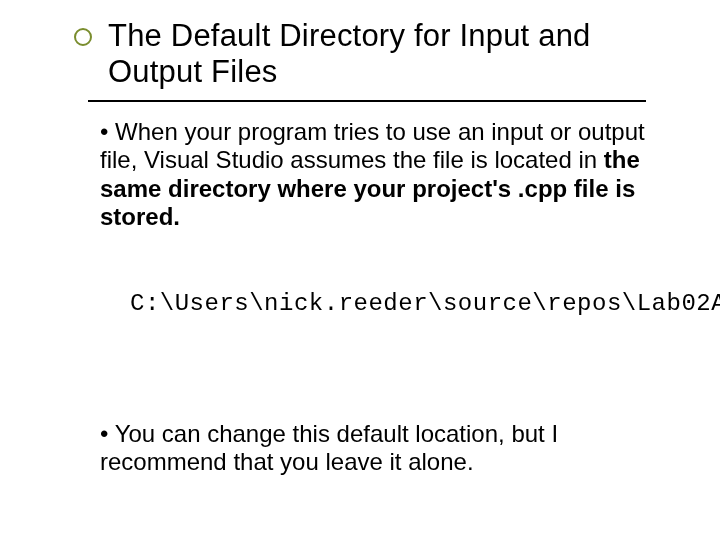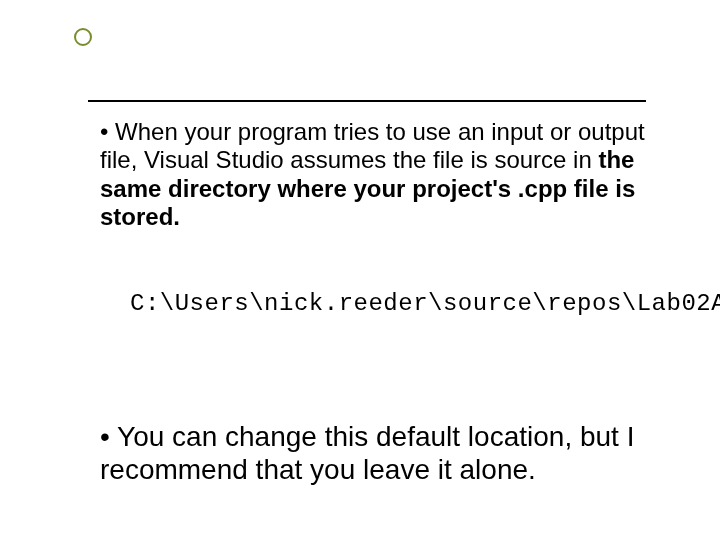--- a/index.html
+++ b/index.html
@@ -53,45 +53,46 @@
   }
   .mono {
     font-family: "Courier New", Courier, monospace;
     letter-spacing: 0.5px;
   }
   .body2 {
     position: absolute;
     left: 100px;
     top: 420px;
     width: 540px;
-    font-size: 28px;
+    font-size: 24px;
     line-height: 1.18;
   }
   .circle {
     position: absolute;
     left: 74px;
     top: 28px;
     width: 18px;
     height: 18px;
     border: 2px solid #7a8d2e;
     border-radius: 50%;
     box-sizing: border-box;
   }
 </style>
 </head>
 <body>
 
 <div class="slide">
 
   <div class="circle"></div>
 
+  <div class="title">The Default Directory for Input and Output Files</div>
   <div class="title-rule"></div>
 
   <div class="body">
-    <span>• When your program tries to use an input or output file, Visual Studio assumes the file is source in </span><b>the same directory where your project's .cpp file is stored.</b><span></span>
+    <span>• When your program tries to use an input or output file, Visual Studio assumes the file is located in </span><b>the same directory where your project's .cpp file is stored.</b><span></span>
   </div>
 
   <div class="sub">
     <br>
     <span class="mono">C:\Users\nick.reeder\source\repos\Lab02Average\Lab02Average.</span>
   </div>
 
   <div class="body2">• You can change this default location, but I recommend that you leave it alone.</div>
 
 </div>

